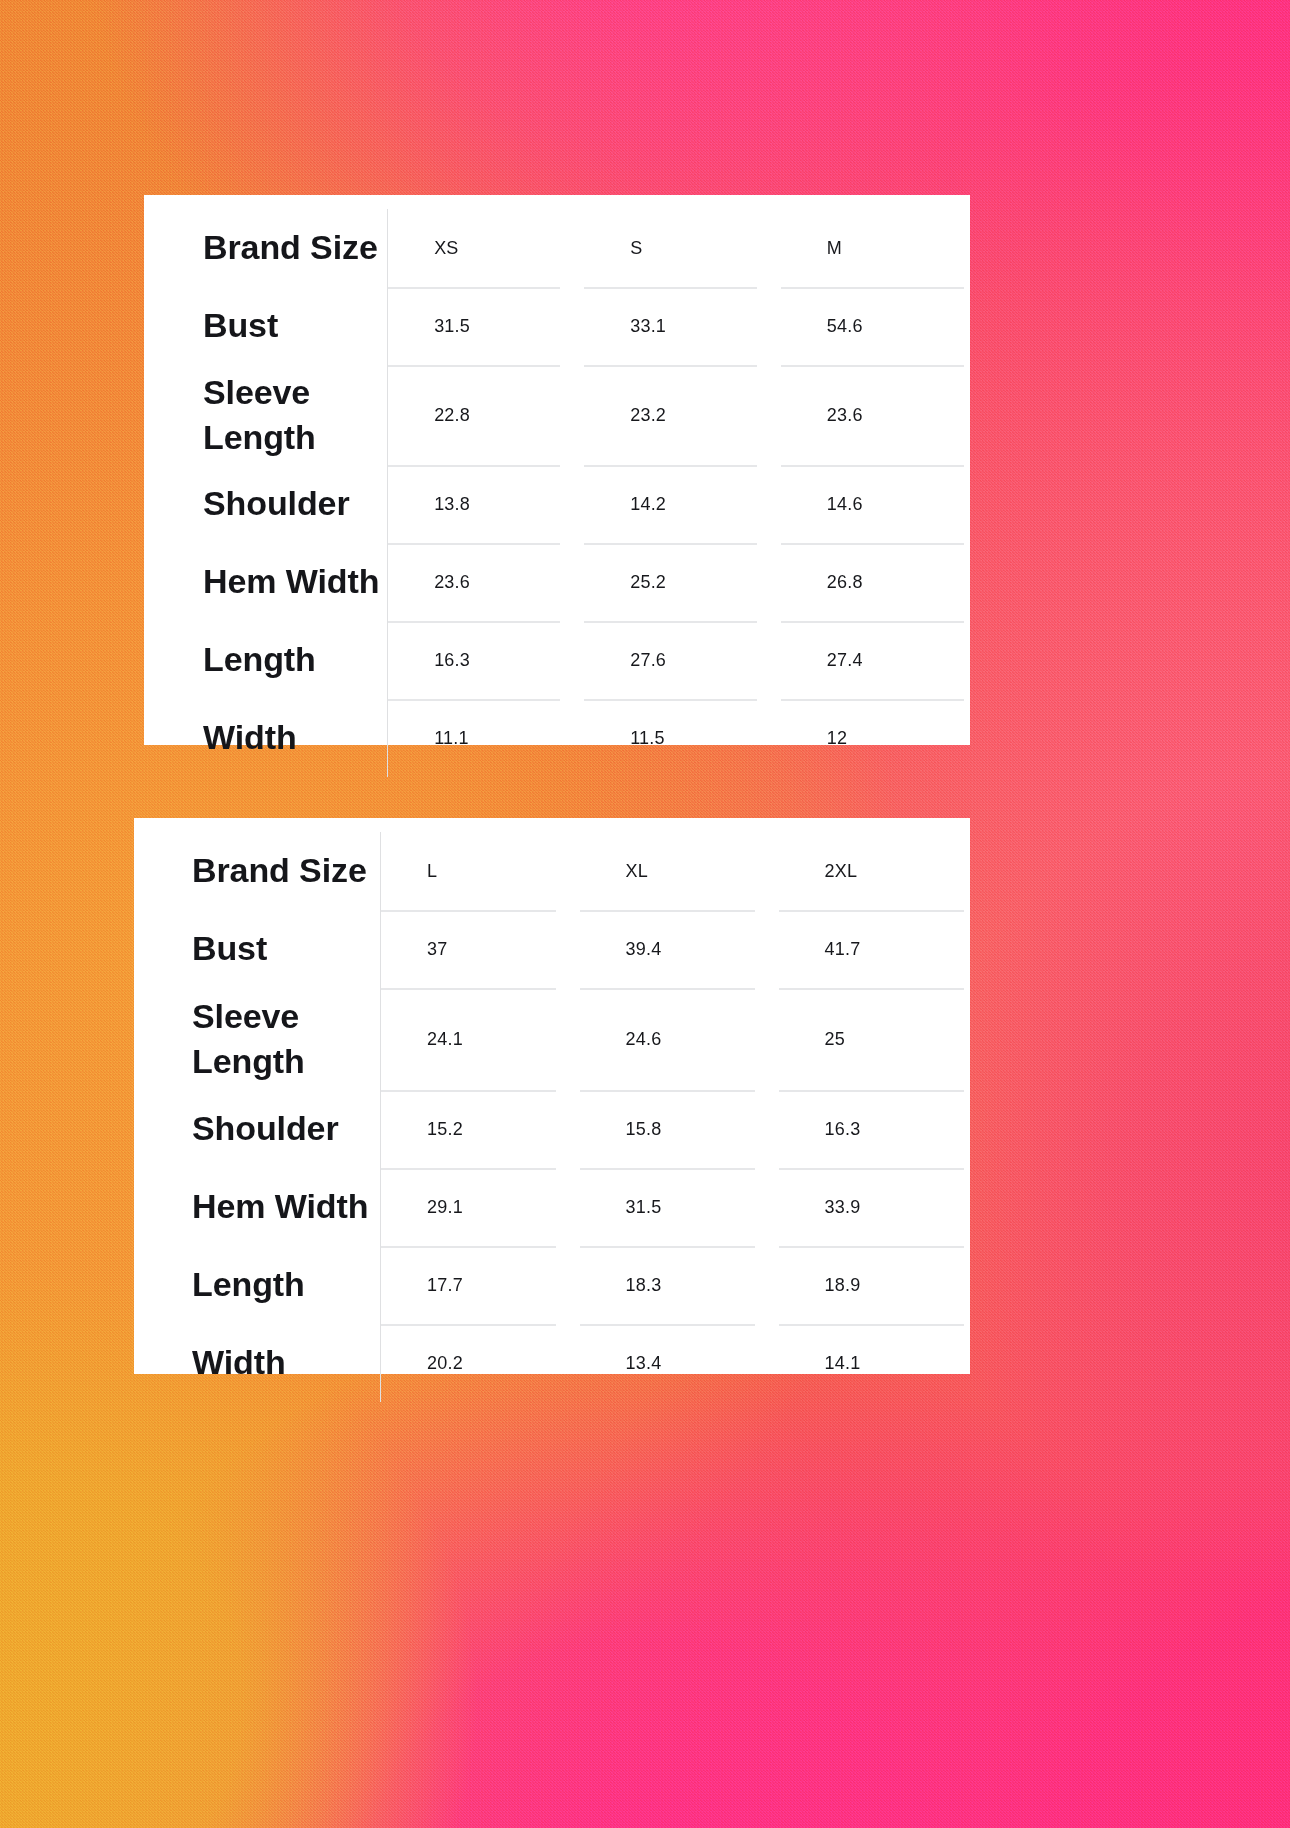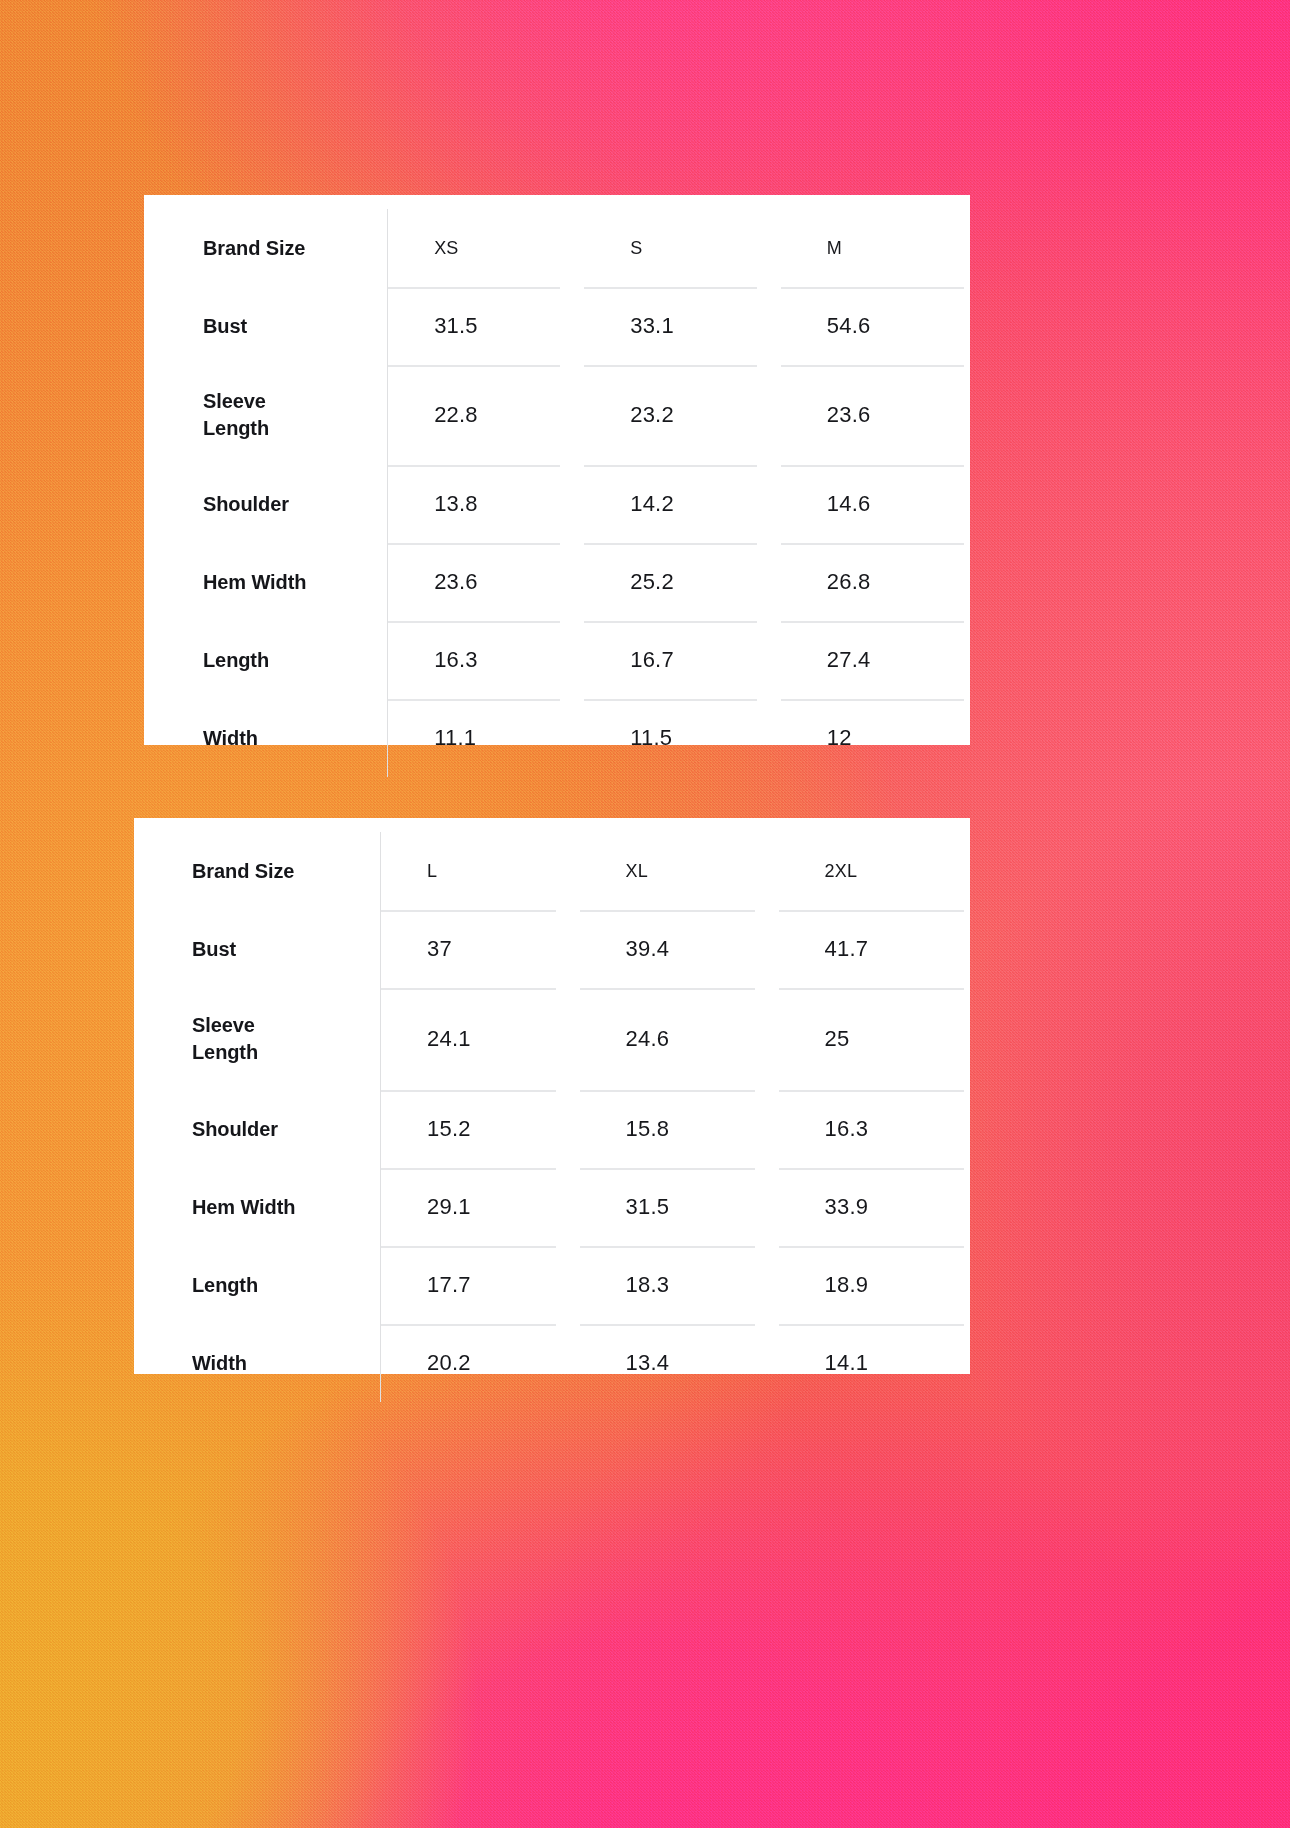--- a/index.html
+++ b/index.html
@@ -93,34 +93,34 @@
     table-layout: fixed;
   }
   table.size-table td {
     vertical-align: middle;
     padding: 0;
   }
 
   
   .lbl {
     width: 29.5%;
-    font-size: 20px;
+    font-size: 34px;
     font-weight: bold;
     color: #15161A;
     letter-spacing: -0.1px;
     padding-left: 59px !important;
     box-sizing: border-box;
     line-height: 1.33;
     border-right: 1.5px solid #DFE0E2;
   }
   #card-2 .lbl { padding-left: 58px !important; }
 
   
   .val {
-    font-size: 22px;
+    font-size: 18px;
     font-weight: normal;
     color: #17181C;
     padding-left: 46px !important;
     box-sizing: border-box;
     letter-spacing: 0.2px;
   }
   .val.c1 { width: 23.8%; }
   .val.c2 { width: 23.8%; }
   .val.c3 { width: 22.9%; }
 
@@ -210,21 +210,21 @@
         <td class="val c1">23.6</td>
         <td class="val c2">25.2</td>
         <td class="val c3">26.8</td>
       </tr>
 
       <tr class="sep">
         <td class="lbl">
           <span class="lbl-line">Length</span>
         </td>
         <td class="val c1">16.3</td>
-        <td class="val c2">16.7</td>
+        <td class="val c2">27.6</td>
         <td class="val c3">27.4</td>
       </tr>
 
       <tr class="sep">
         <td class="lbl">
           <span class="lbl-line">Width</span>
         </td>
         <td class="val c1">11.1</td>
         <td class="val c2">11.5</td>
         <td class="val c3">12</td>

